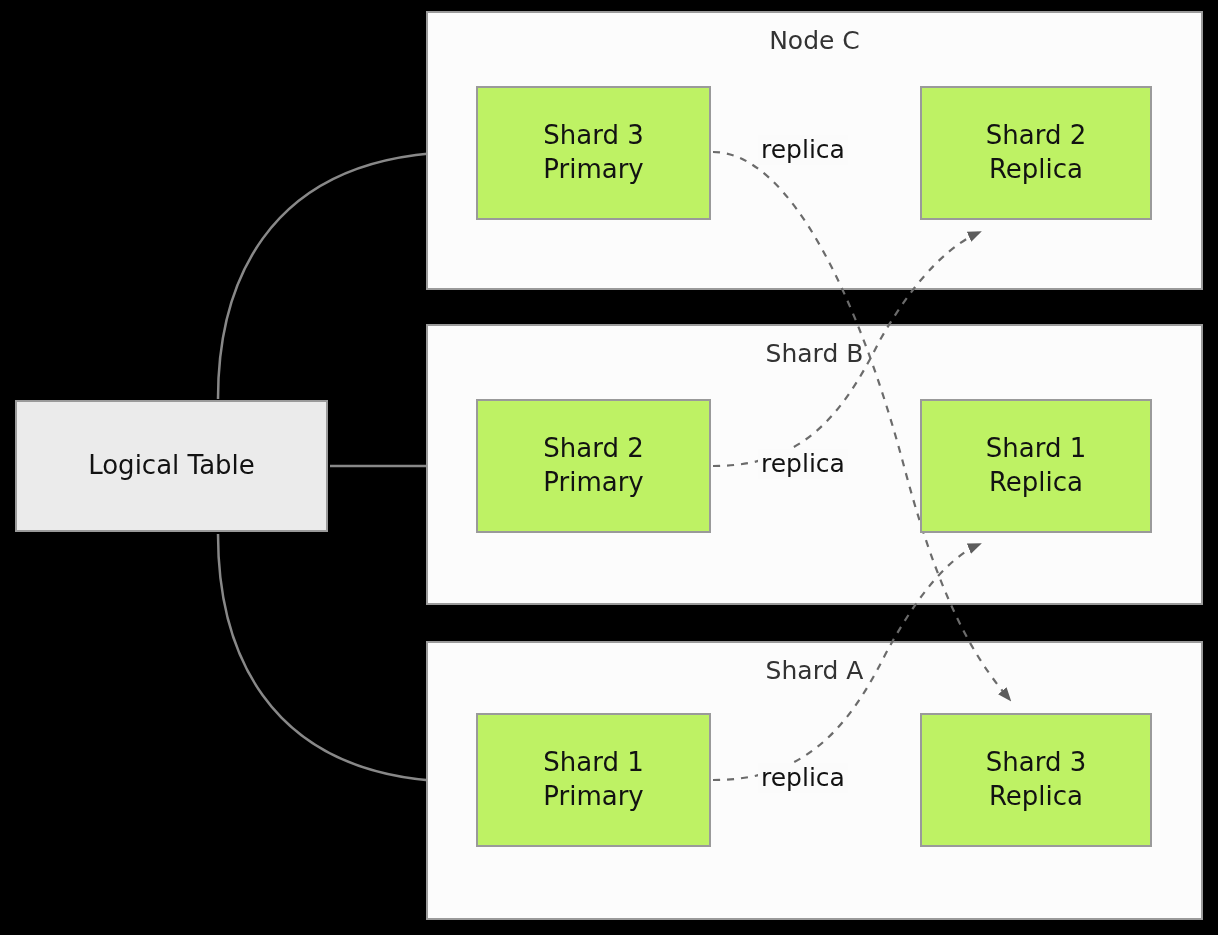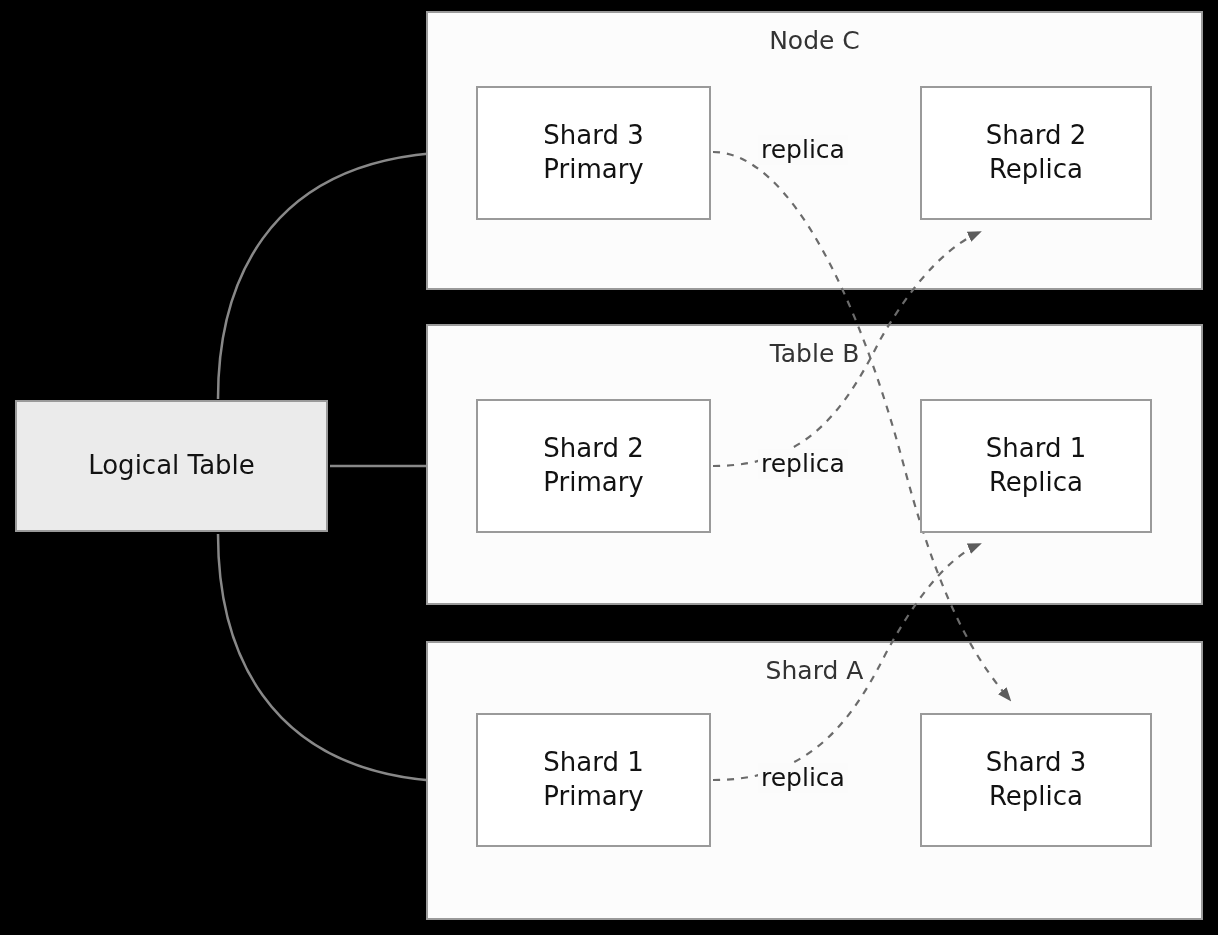--- a/index.html
+++ b/index.html
@@ -39,21 +39,21 @@
     right: 0;
     top: 14px;
     text-align: center;
     font-size: 25px;
     color: #333333;
     line-height: 1.15;
   }
   .shard-box {
     position: absolute;
     box-sizing: border-box;
-    background: #ffffff;
+    background: #bef264;
     border: 2px solid #9a9a9a;
     display: flex;
     flex-direction: column;
     align-items: center;
     justify-content: center;
     z-index: 4;
   }
   .shard-line {
     font-size: 26px;
     color: #121212;
@@ -112,21 +112,21 @@
     <path d="M330,466 L466,466" fill="none" stroke="#888888" stroke-width="2.5" marker-end="url(#arrow-solid)"></path>
 
     <path d="M218,534 C218,634 255,782 466,782" fill="none" stroke="#888888" stroke-width="2.5" marker-end="url(#arrow-solid)"></path>
   </svg>
 
   <div class="node-box" style="left:426px; top:11px; width:777px; height:279px;">
     <div class="node-label">Node C</div>
   </div>
 
   <div class="node-box" style="left:426px; top:324px; width:777px; height:281px;">
-    <div class="node-label">Table B</div>
+    <div class="node-label">Shard B</div>
   </div>
 
   <div class="node-box" style="left:426px; top:641px; width:777px; height:279px;">
     <div class="node-label">Shard A</div>
   </div>
 
   <svg class="layer edges-over" viewBox="0 0 1218 935">
 
     <path d="M713,152 C790,152 860,300 905,470 C945,620 985,670 1010,700" fill="none" stroke="#6b6b6b" stroke-width="2.2" stroke-dasharray="7 7" marker-end="url(#arrow-dash)"></path>
 

